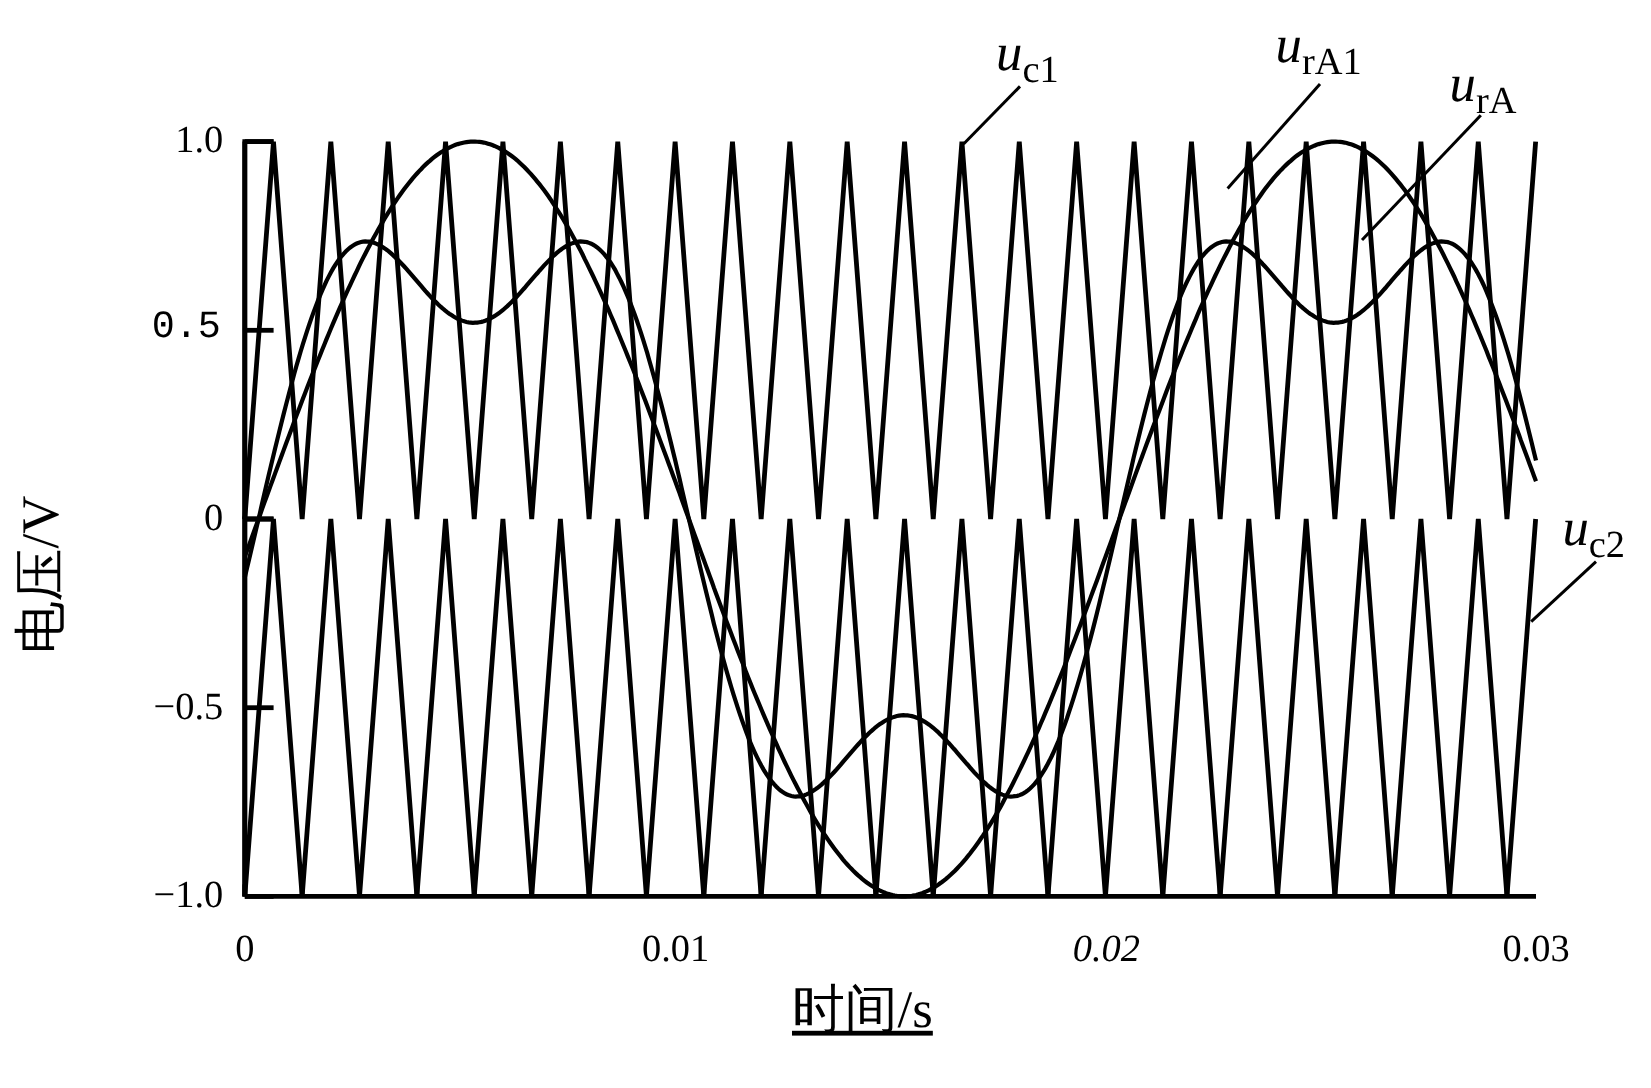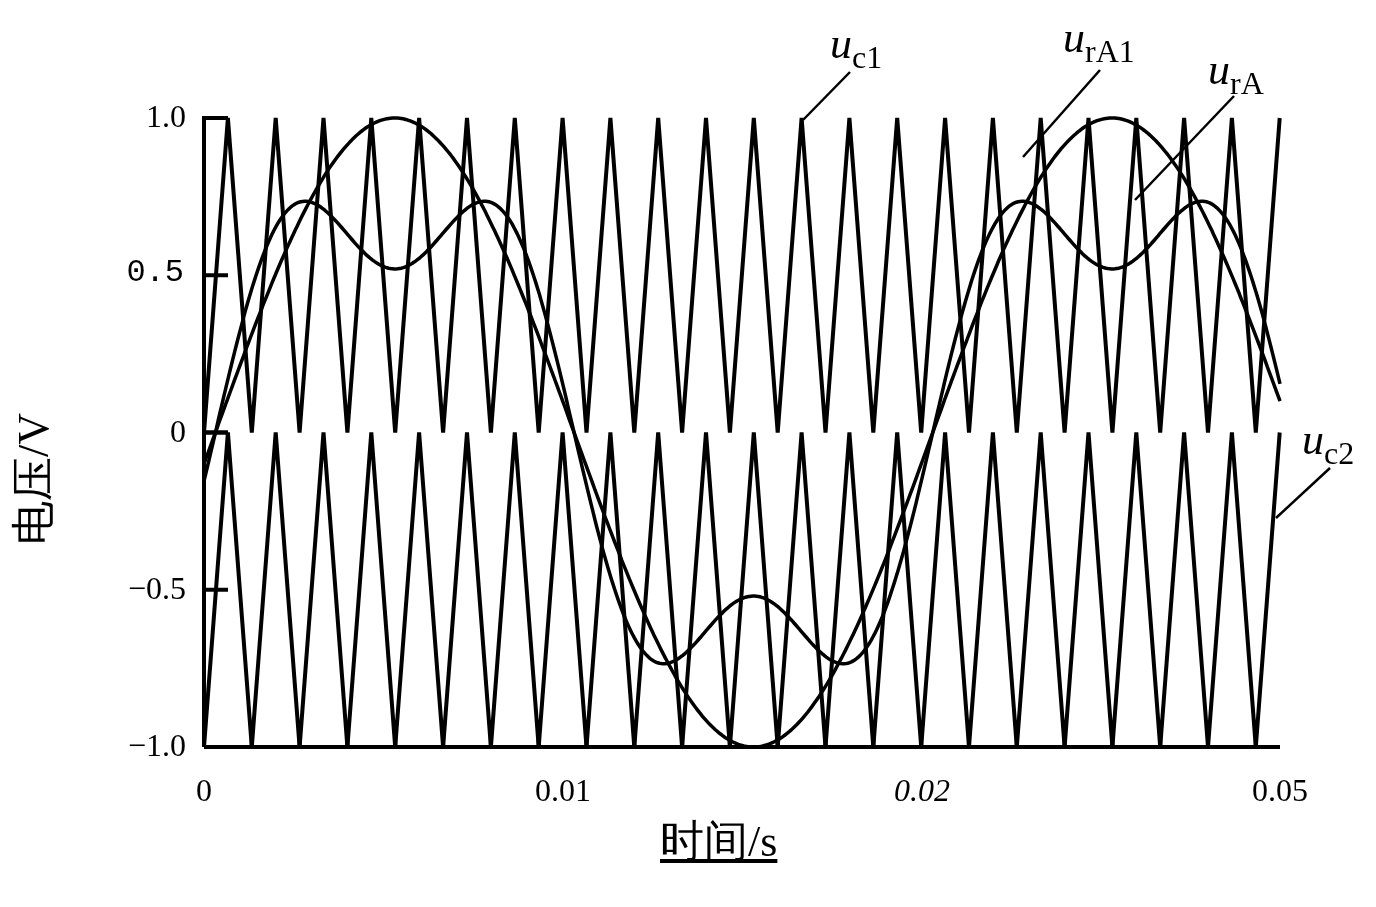--- a/index.html
+++ b/index.html
@@ -69,21 +69,21 @@
 
 <div class="tick-label ylab" style="left:6px; top:100px;">1.0</div>
 <div class="tick-label ylab" style="left:4px; top:257px;font-family:Liberation Mono, monospace;">0.5</div>
 <div class="tick-label ylab" style="left:6px; top:415px;">0</div>
 <div class="tick-label ylab" style="left:6px; top:572px;">−0.5</div>
 <div class="tick-label ylab" style="left:6px; top:729px;">−1.0</div>
 
 <div class="tick-label xlab" style="left:124px; top:774px;">0</div>
 <div class="tick-label xlab" style="left:483px; top:774px;">0.01</div>
 <div class="tick-label xlab" style="left:842px; top:774px;font-style:italic;">0.02</div>
-<div class="tick-label xlab" style="left:1200px; top:774px;">0.05</div>
+<div class="tick-label xlab" style="left:1200px; top:774px;">0.03</div>
 
 <div class="axis-title" style="left:660px; top:820px;text-decoration:underline;">时间/s</div>
 <div class="axis-title ytitle" style="left:12px; top:545px;">电压/V</div>
 
 <div class="curve-label" style="left:830px; top:22px;">
   <span class="u">u</span><sub>c1</sub>
 </div>
 <div class="curve-label" style="left:1063px; top:16px;">
   <span class="u">u</span><sub>rA1</sub>
 </div>

